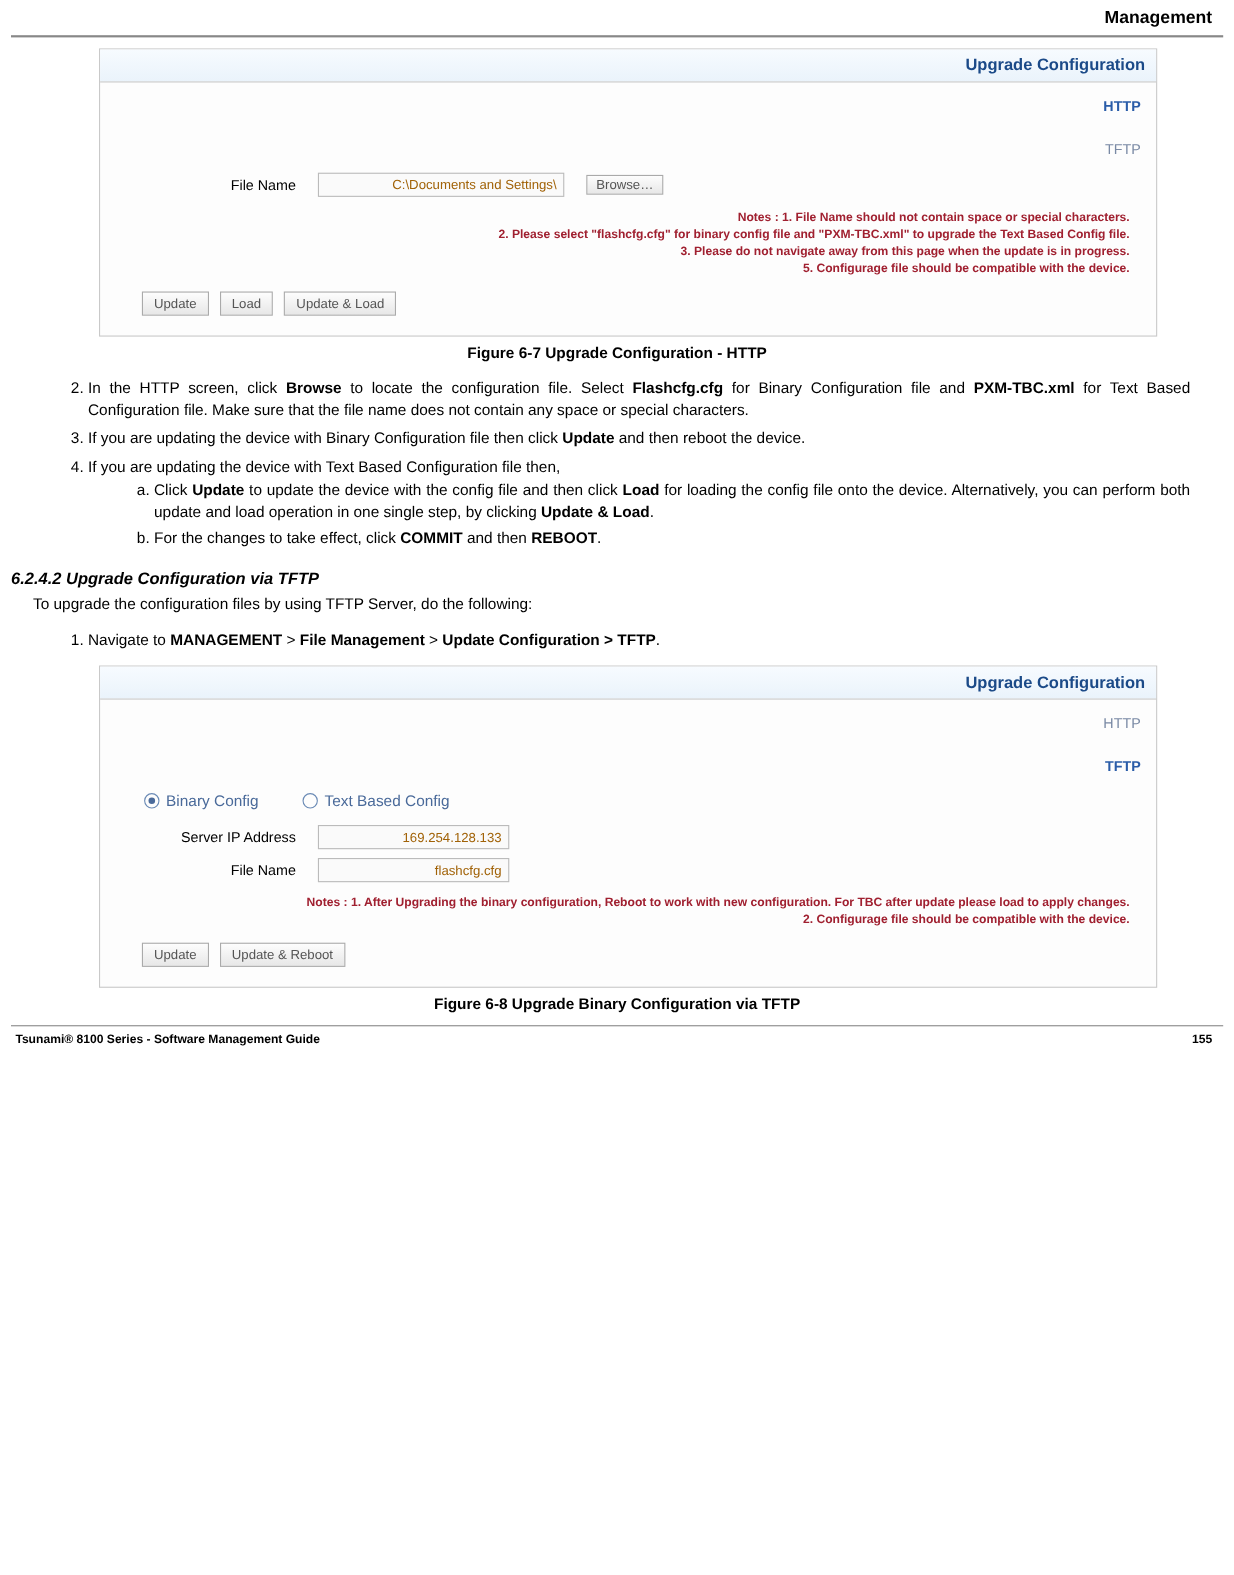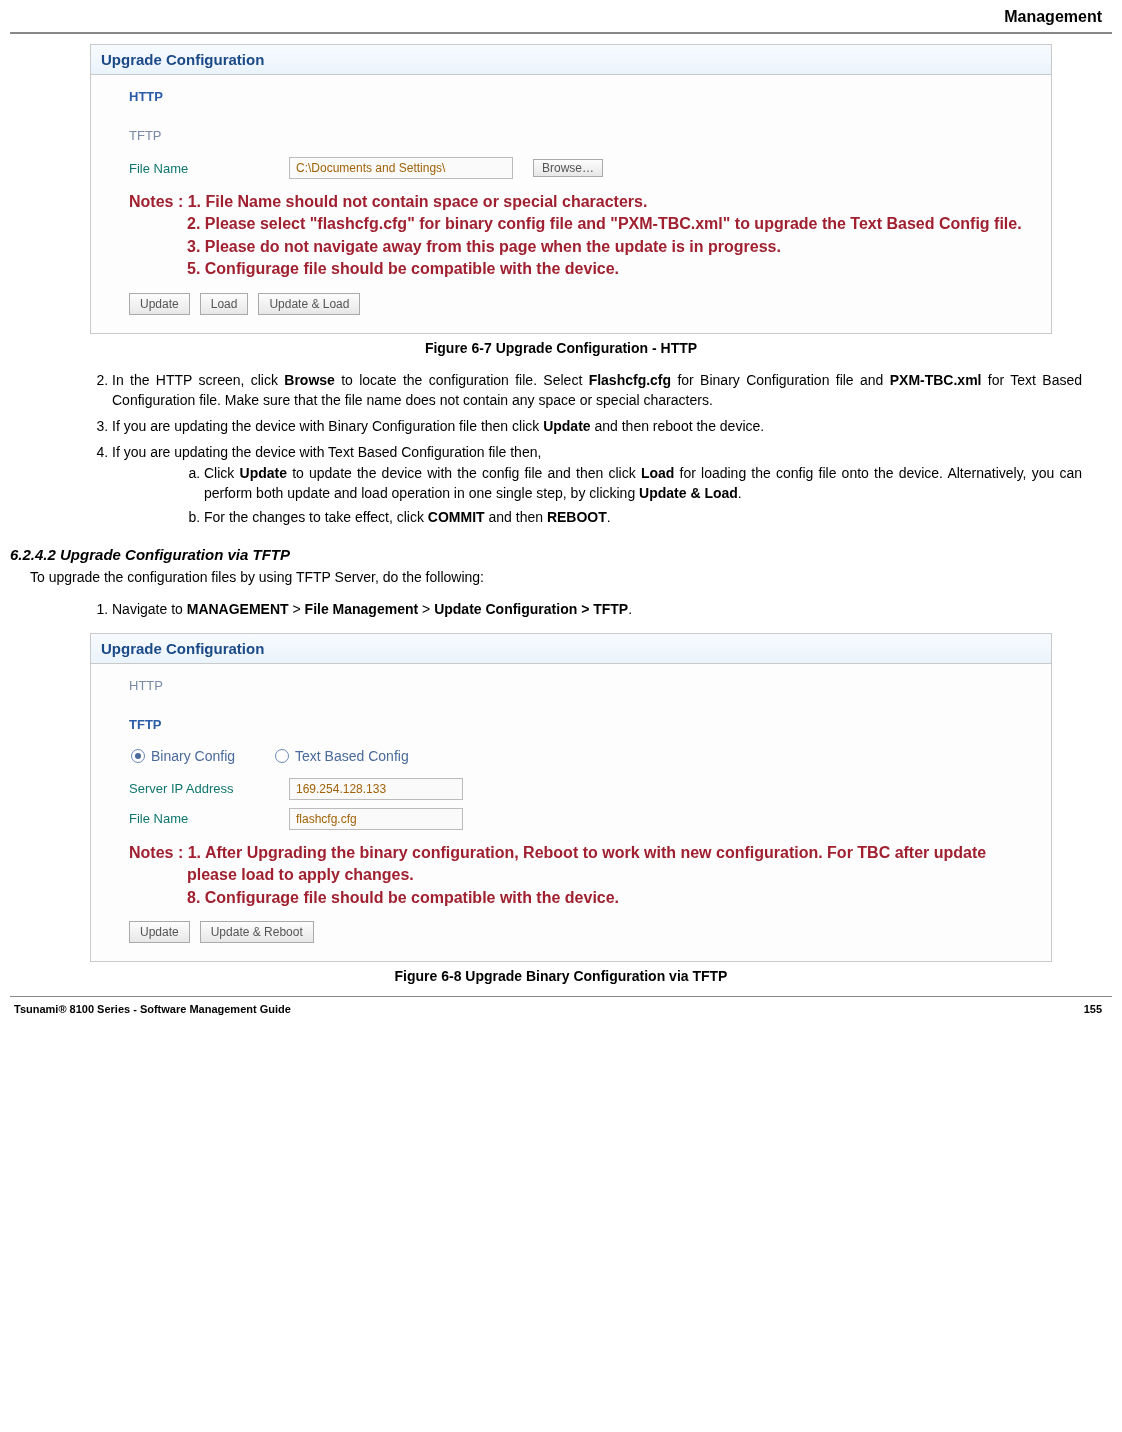--- a/index.html
+++ b/index.html
@@ -20,20 +20,21 @@
   .hr {
     border: none;
     border-top: 2px solid #888;
     margin: 0 0 10px 0;
   }
   .panel {
     border: 1px solid #c9c9c9;
     margin: 6px 60px 6px 80px;
     background: #fdfdfd;
     position: relative;
+    text-align: right;
   }
   .panel-header {
     background: linear-gradient(#f7fbff, #eaf3fb);
     border-bottom: 1px solid #c9c9c9;
     padding: 6px 10px;
     color: #1b4a88;
     font-weight: bold;
     font-size: 15px;
   }
   .panel-body {
@@ -50,58 +51,58 @@
   }
   .tab { color: #96a; color:#7a8aa5; }
   .tab.active { color: #2a5ca8; font-weight: bold; }
   .tab.activeHttp { color: #2a5ca8; font-weight: bold; }
   .field-row {
     display: flex;
     align-items: center;
     gap: 20px;
     padding: 4px 0 4px 24px;
   }
-  .field-label { width: 140px; color: #0f766e; }
+  .field-label { width: 140px; color: #000000; }
   .text-input {
     border: 1px solid #bbb;
     background: #fafafa;
     padding: 3px 6px;
     width: 210px;
     color: #a16207;
     font-size: 12px;
   }
   .btn {
     border: 1px solid #aaa;
     background: linear-gradient(#fdfdfd, #e7e7e7);
     padding: 3px 10px;
     font-size: 12px;
     color: #555;
     display: inline-block;
   }
   .btn-small { padding: 1px 8px; }
   .notes {
     color: #a02030;
     font-weight: bold;
-    font-size: 16px;
+    font-size: 11px;
     padding: 8px 10px 8px 24px;
     line-height: 1.4;
   }
   .notes .note-line { display:block; padding-left: 58px; text-indent: -58px; }
   .action-row {
     padding: 4px 0 4px 24px;
     display:flex; gap:10px;
   }
   .caption {
     text-align: center;
     font-weight: bold;
     margin: 6px 0 12px 0;
   }
   .doc-list { margin: 0 30px 0 50px; line-height: 1.45; }
   .doc-list ol { padding-left: 20px; }
-  .doc-list li { margin-bottom: 6px; text-align: justify; margin-left: 32px;}
+  .doc-list li { margin-bottom: 6px; text-align: justify;}
   .sub-list { margin-left: 40px; }
   .sub-list li { margin-bottom: 4px; }
   .section-title {
     font-style: italic;
     font-weight: bold;
     font-size: 15px;
     margin: 18px 0 6px 0;
   }
   .intro { margin: 4px 0 6px 20px; }
   .radios { display:flex; gap:40px; align-items:center; padding:6px 0 10px 26px; color:#4a6a9a; font-size:14px;}
@@ -204,21 +205,21 @@
     <div class="field-row">
       <span class="field-label">Server IP Address</span>
       <span class="text-input" style="width:160px">169.254.128.133</span>
     </div>
     <div class="field-row">
       <span class="field-label">File Name</span>
       <span class="text-input" style="width:160px">flashcfg.cfg</span>
     </div>
     <div class="notes">
       <span class="note-line"><span>Notes :</span>&nbsp;<span>1. After Upgrading the binary configuration, Reboot to work with new configuration. For TBC after update please load to apply changes.</span></span>
-      <span class="note-line" style="padding-left:58px;text-indent:0;">8. Configurage file should be compatible with the device.</span>
+      <span class="note-line" style="padding-left:58px;text-indent:0;">2. Configurage file should be compatible with the device.</span>
     </div>
     <div class="action-row">
       <span class="btn">Update</span>
       <span class="btn">Update &amp; Reboot</span>
     </div>
   </div>
 </div>
 <div class="caption">Figure 6-8 Upgrade Binary Configuration via TFTP</div>
 
 <div class="doc-list">

